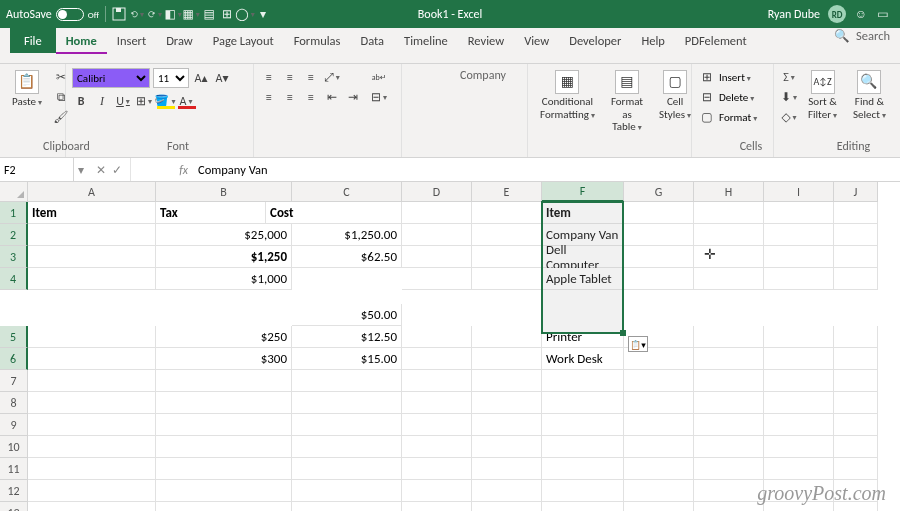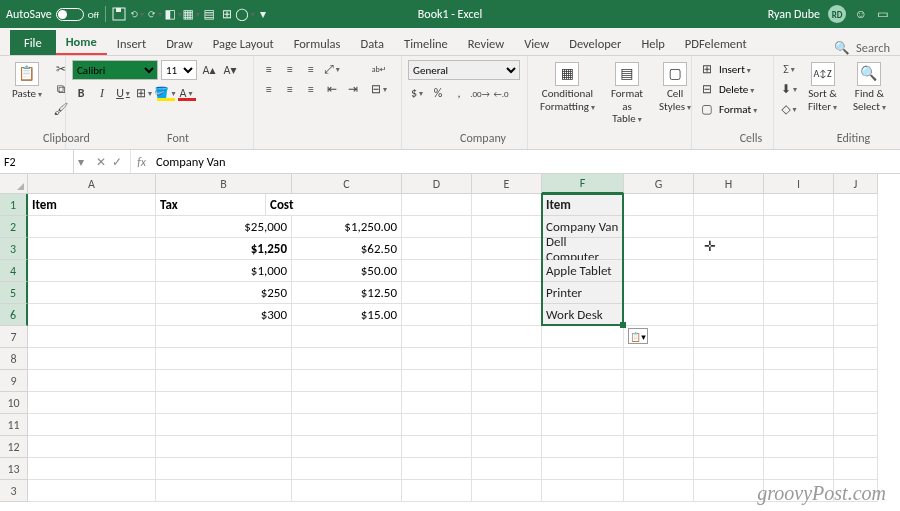--- a/index.html
+++ b/index.html
@@ -7,44 +7,44 @@
 .titlebar { background:#217346; color:#fff; height:28px; display:flex; align-items:center; font-size:12px; }
 .titlebar .left { display:flex; align-items:center; gap:4px; padding-left:6px; }
 .titlebar .center { position:absolute; left:50%; transform:translateX(-50%); font-size:12px; }
 .titlebar .right { margin-left:auto; display:flex; align-items:center; gap:8px; padding-right:10px; }
 .autosave-toggle { display:inline-flex; align-items:center; gap:4px; }
 .toggle-pill { width:28px; height:13px; border:1px solid #fff; border-radius:7px; position:relative; }
 .toggle-pill::after { content:""; width:9px; height:9px; border-radius:50%; background:#fff; position:absolute; left:1px; top:1px; }
 .tb-icon { width:14px; height:14px; opacity:.9; display:inline-flex; align-items:center; justify-content:center; }
 .tb-sep { width:1px; height:16px; background:rgba(255,255,255,.35); margin:0 2px; }
 .avatar-circle { width:18px; height:18px; border-radius:50%; background:#9fd3b7; color:#1a5b3a; font-size:9px; display:flex; align-items:center; justify-content:center; font-weight:600; }
-.tabs { background:#f3f2f1; height:28px; display:flex; align-items:flex-end; padding-left:10px; font-size:12.5px; gap:0; border-bottom:1px solid #d4d4d4; }
+.tabs { background:#f3f2f1; height:36px; display:flex; align-items:flex-start; padding-left:10px; font-size:12.5px; gap:0; border-bottom:1px solid #d4d4d4; }
 .tab { padding:5px 10px 4px; color:#444; cursor:pointer; }
 .tab.file { background:#217346; color:#fff; padding:5px 14px; }
-.tab.active { border-bottom:2px solid #ef4444; color:#217346; font-weight:600; }
+.tab.active { border-bottom:2px solid #a21caf; color:#217346; font-weight:600; }
 .tab-right { margin-left:auto; display:flex; align-items:center; gap:6px; padding-right:10px; color:#666; }
 .ribbon { background:#f3f2f1; height:94px; display:flex; border-bottom:1px solid #d4d4d4; font-size:11px; }
 .rgroup { border-right:1px solid #e1e1e1; padding:4px 6px 2px; display:flex; flex-direction:column; justify-content:space-between; }
 .rgroup-label { text-align:center; font-size:12px; color:#666; padding-bottom:2px;margin-left:37px; }
 .rgroup-body { display:flex; gap:4px; align-items:flex-start; flex:1; }
 .big-btn { display:flex; flex-direction:column; align-items:center; justify-content:center; padding:2px 6px; text-align:center; line-height:1.15; gap:2px; font-size:11px; color:#333; cursor:pointer; }
 .big-ico { width:24px; height:24px; background:#fff; border:1px solid #bbb; display:flex; align-items:center; justify-content:center; font-size:14px; }
 .stack { display:flex; flex-direction:column; gap:2px; }
 .row { display:flex; align-items:center; gap:3px; }
-select.font { font-size:11px; height:20px; width:86px; border:1px solid #bdbdbd; background:#15803d; }
+select.font { font-size:11px; height:20px; width:78px; border:1px solid #bdbdbd; background:#8b5cf6; }
 select.size { font-size:11px; height:20px; width:36px; border:1px solid #bdbdbd; background:#fff; }
 .sq { width:18px; height:18px; border:1px solid transparent; display:flex; align-items:center; justify-content:center; font-size:12px; color:#444; cursor:pointer; }
 .sq.bold { font-weight:700; }
 .sq.italic { font-style:italic; font-family:Georgia,serif; }
 .sq.underline { text-decoration:underline; }
 .colbar { width:18px; height:3px; }
 .fxbar { height:24px; border-bottom:1px solid #d4d4d4; display:flex; align-items:center; font-size:12px; background:#fff; }
 .namebox { width:74px; border:none; border-right:1px solid #d4d4d4; padding:2px 4px; font-size:12px; height:100%; outline:none; }
 .fx-icons { display:flex; gap:6px; padding:0 8px; color:#888; border-right:1px solid #e4e4e4; height:100%; align-items:center; }
-.fx-label { font-style:italic; color:#888; padding:0 6px; }
+.fx-label { font-style:italic; color:#888; padding:0 6px;margin-left:42px; }
 .fx-input { flex:1; border:none; outline:none; font-size:12.5px; padding:2px 4px; }
 .colhdrs { display:flex; margin-left:28px; }
 .colhdr { height:20px; border-right:1px solid #d4d4d4; border-bottom:1px solid #d4d4d4; background:#f3f2f1; font-size:12px; display:flex; align-items:center; justify-content:center; color:#555; }
 .colhdr.sel { background:#d3e5d8; color:#1e6b41; border-bottom:2px solid #217346; }
 .corner { width:28px; height:20px; background:#f3f2f1; border-right:1px solid #d4d4d4; border-bottom:1px solid #d4d4d4; position:relative; }
 .corner::after { content:""; position:absolute; right:3px; bottom:3px; width:0; height:0; border-left:7px solid transparent; border-bottom:7px solid #b4b4b4; }
 .grid-row { display:flex; }
 .rowhdr { width:28px; height:22px; background:#f3f2f1; border-right:1px solid #d4d4d4; border-bottom:1px solid #d4d4d4; font-size:12px; display:flex; align-items:center; justify-content:center; color:#555; }
 .rowhdr.sel { background:#d3e5d8; color:#1e6b41; border-right:2px solid #217346; }
 .cell { height:22px; border-right:1px solid #e1e1e1; border-bottom:1px solid #e1e1e1; font-size:13px; padding:1px 4px; display:flex; align-items:center; background:#fff; }
@@ -177,30 +177,20 @@
         </div>
       </div>
       <div class="stack" style="margin-left:4px">
         <span class="sq" style="font-size:8px">ab↵</span>
         <span class="sq dd">⊟</span>
       </div>
     </div>
   </div>
 
   <div class="rgroup" style="width:126px">
-    <div class="rgroup-body stack" style="gap:4px">
-      <select style="width:112px;height:20px;font-size:11px;border:1px solid #bdbdbd"><option>General</option></select>
-      <div class="row">
-        <span class="sq dd">$</span>
-        <span class="sq">%</span>
-        <span class="sq">,</span>
-        <span class="sq" style="font-size:9px">.00→</span>
-        <span class="sq" style="font-size:9px">←.0</span>
-      </div>
-    </div>
     <div class="rgroup-label">Company</div>
   </div>
 
   <div class="rgroup" style="width:164px">
     <div class="rgroup-body">
       <div class="big-btn">
         <div class="big-ico">▦</div>
         <span class="dd">Conditional Formatting</span>
       </div>
       <div class="big-btn">
@@ -316,21 +306,21 @@
         <div class="cell" style="width: 82px;">Dell Computer</div>
         <div class="cell" style="width: 70px;"></div>
         <div class="cell" style="width: 70px;"></div>
         <div class="cell" style="width: 70px;"></div>
         <div class="cell" style="width: 44px;"></div>
       </div>
       <div class="grid-row">
         <div class="rowhdr sel">4</div>
         <div class="cell" style="width: 128px;"></div>
         <div class="cell right" style="width: 136px;">$1,000</div>
-        <div class="cell right" style="width: 110px;">$50.00</div>
+        <div class="cell right" style="width: 110px; margin-top: 36px;">$50.00</div>
         <div class="cell" style="width: 70px;"></div>
         <div class="cell" style="width: 70px;"></div>
         <div class="cell" style="width: 82px;">Apple Tablet</div>
         <div class="cell" style="width: 70px;"></div>
         <div class="cell" style="width: 70px;"></div>
         <div class="cell" style="width: 70px;"></div>
         <div class="cell" style="width: 44px;"></div>
       </div>
       <div class="grid-row">
         <div class="rowhdr sel">5</div>

